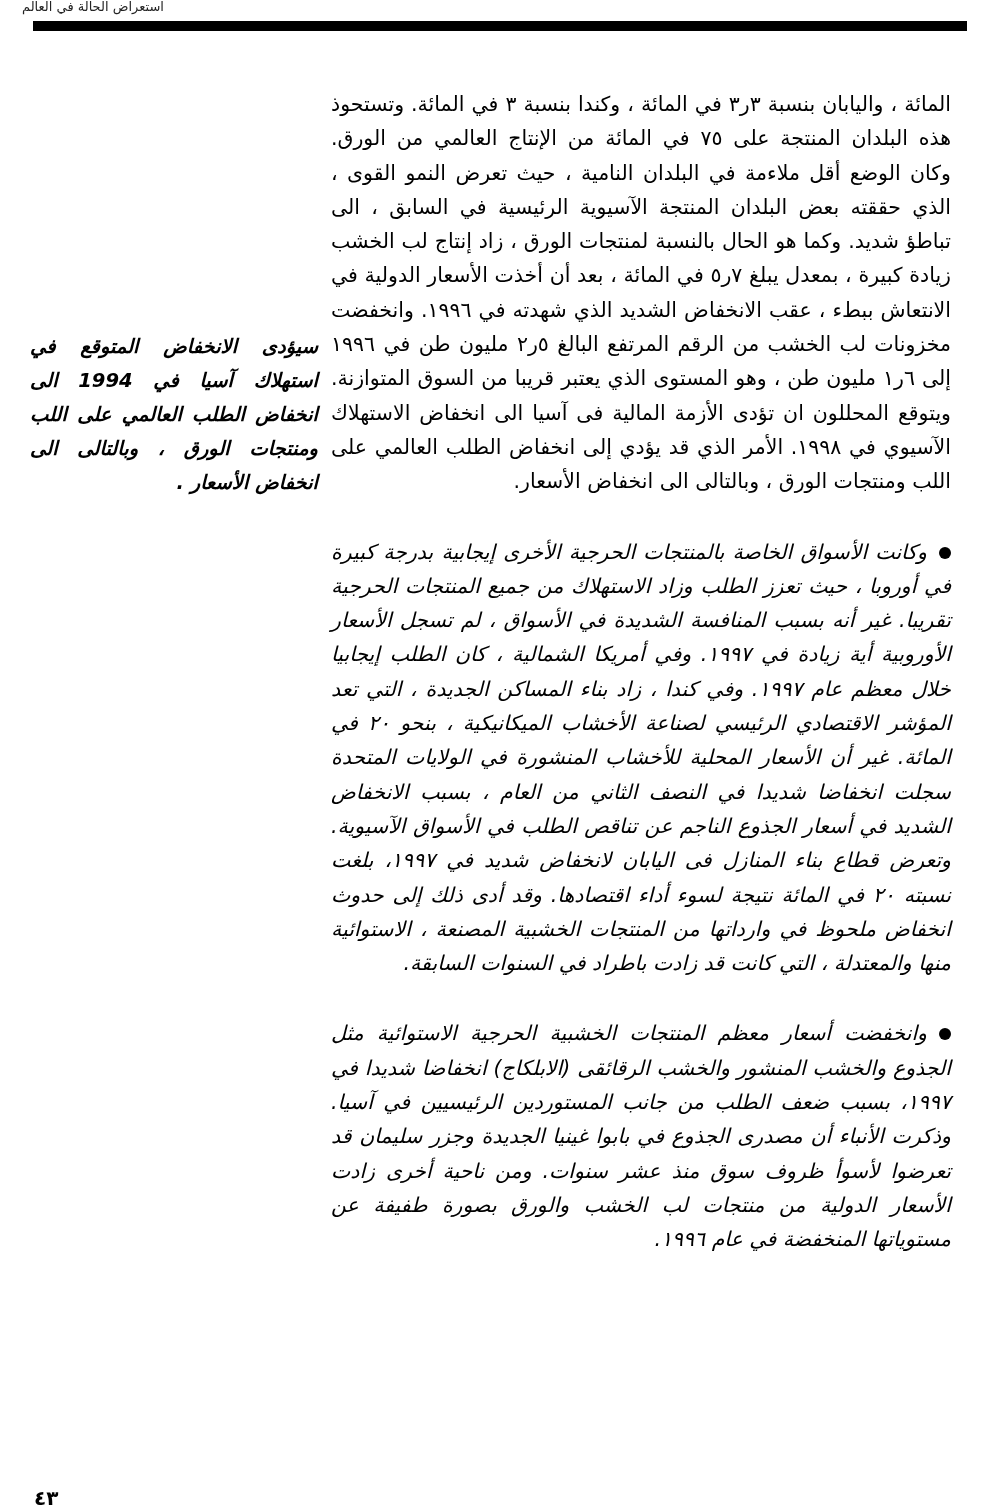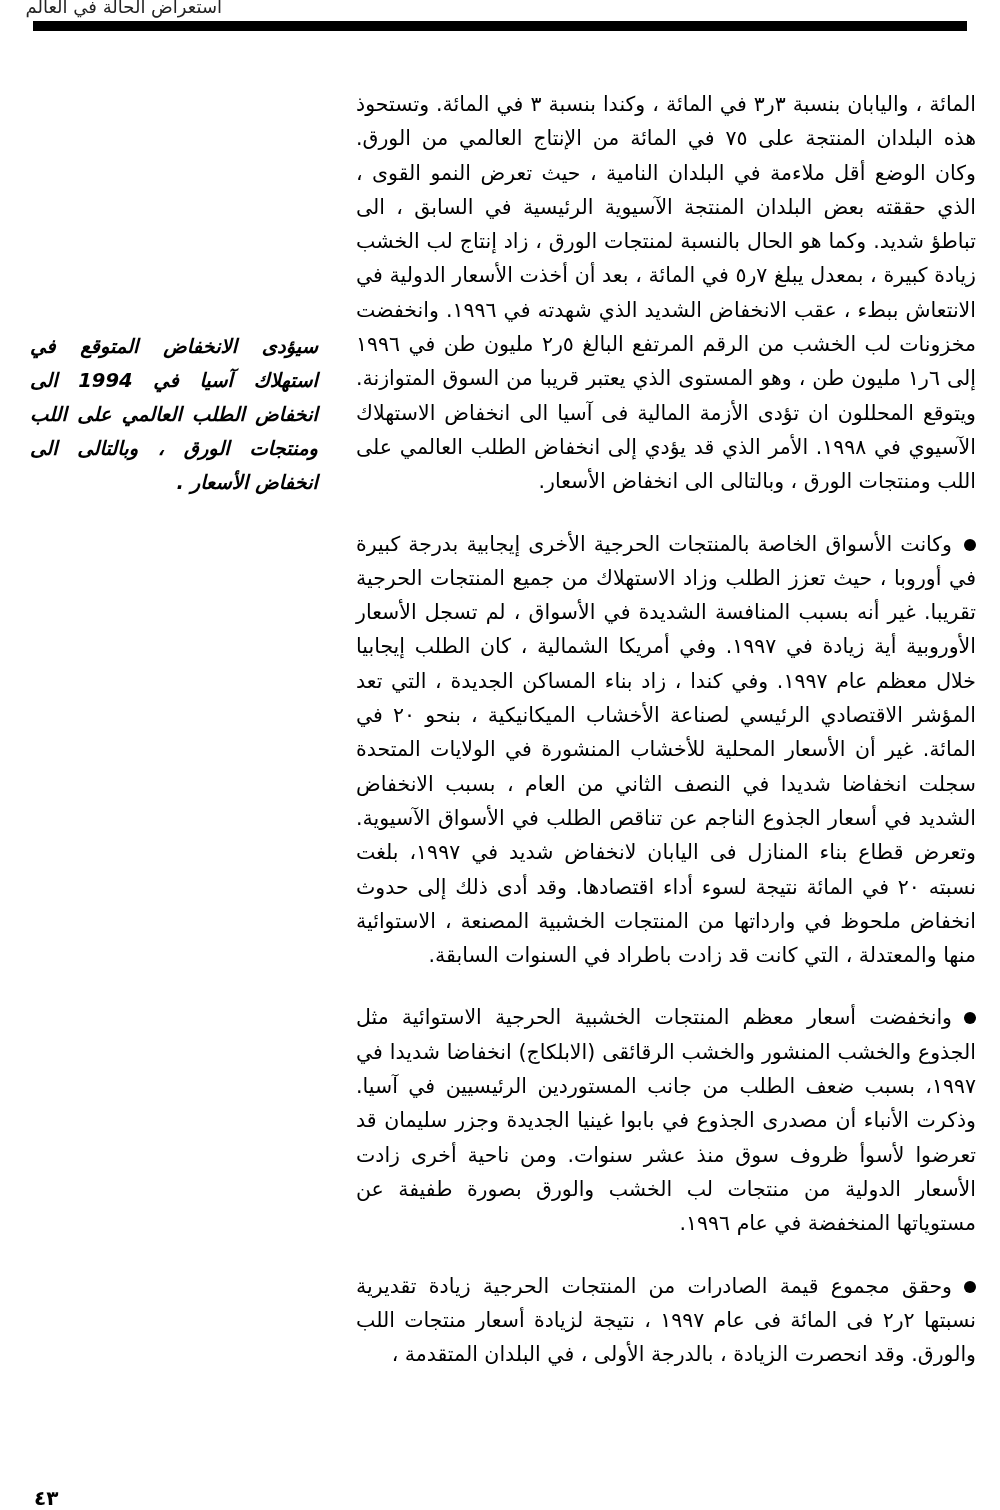--- a/index.html
+++ b/index.html
@@ -1,41 +1,38 @@
 <!DOCTYPE html>
 <html lang="ar" dir="rtl"><head>
 <meta charset="utf-8">
 <style>
   html, body { margin:0; padding:0; background:#ffffff; }
   body { width:1000px; height:1510px; position:relative; overflow:hidden; font-family:"DejaVu Sans", sans-serif; color:#000; }
-  .running-head { position:absolute; top:0; right:778px; width:200px; height:14px; font-size:18px; line-height:14px; color:#222; text-align:right; white-space:nowrap; }
+  .running-head { position:absolute; top:0; right:778px; width:200px; height:14px; font-size:13px; line-height:14px; color:#222; text-align:left; white-space:nowrap; }
   .rule { position:absolute; top:21px; left:33px; width:934px; height:10px; background:#000; }
-  .main { position:absolute; top:87px; left:356px; width:620px; direction:rtl; }
+  .main { position:absolute; top:87px; left:331px; width:620px; direction:rtl; }
   .para { margin:0; font-size:20.5px; line-height:34.3px; text-align:justify; text-align-last:right; font-weight:500; }
-  .para + .para { margin-top:28px; }
+  .para + .para { margin-top:36px;font-style:italic; }
   .bullet { display:inline-block; width:12px; height:12px; border-radius:50%; background:#000; margin-left:12px; vertical-align:middle; }
   .sidenote { position:absolute; top:330px; left:30px; width:288px; direction:rtl; font-size:19.5px; line-height:34px; font-weight:bold; font-style:italic; text-align:justify; text-align-last:right; }
   .page-num { position:absolute; left:34px; top:1486px; font-size:20px; font-weight:bold; line-height:24px; }
 </style>
 </head>
 <body>
 
 <div class="running-head">استعراض الحالة في العالم</div>
 <div class="rule"></div>
 
 <div class="main">
   <p class="para">
     <span>المائة ، واليابان بنسبة ٣ر٣ في المائة ، وكندا بنسبة ٣ في المائة. وتستحوذ هذه البلدان المنتجة على ٧٥ في المائة من الإنتاج العالمي من الورق. وكان الوضع أقل ملاءمة في البلدان النامية ، حيث تعرض النمو القوى ، الذي حققته بعض البلدان المنتجة الآسيوية الرئيسية في السابق ، الى تباطؤ شديد. وكما هو الحال بالنسبة لمنتجات الورق ، زاد إنتاج لب الخشب زيادة كبيرة ، بمعدل يبلغ ٧ر٥ في المائة ، بعد أن أخذت الأسعار الدولية في الانتعاش ببطء ، عقب الانخفاض الشديد الذي شهدته في ١٩٩٦. وانخفضت مخزونات لب الخشب من الرقم المرتفع البالغ ٥ر٢ مليون طن في ١٩٩٦ إلى ٦ر١ مليون طن ، وهو المستوى الذي يعتبر قريبا من السوق المتوازنة. ويتوقع المحللون ان تؤدى الأزمة المالية فى آسيا الى انخفاض الاستهلاك الآسيوي في ١٩٩٨. الأمر الذي قد يؤدي إلى انخفاض الطلب العالمي على اللب ومنتجات الورق ، وبالتالى الى انخفاض الأسعار.</span>
   </p>
   <p class="para">
     <span class="bullet"></span><span>وكانت الأسواق الخاصة بالمنتجات الحرجية الأخرى إيجابية بدرجة كبيرة في أوروبا ، حيث تعزز الطلب وزاد الاستهلاك من جميع المنتجات الحرجية تقريبا. غير أنه بسبب المنافسة الشديدة في الأسواق ، لم تسجل الأسعار الأوروبية أية زيادة في ١٩٩٧. وفي أمريكا الشمالية ، كان الطلب إيجابيا خلال معظم عام ١٩٩٧. وفي كندا ، زاد بناء المساكن الجديدة ، التي تعد المؤشر الاقتصادي الرئيسي لصناعة الأخشاب الميكانيكية ، بنحو ٢٠ في المائة. غير أن الأسعار المحلية للأخشاب المنشورة في الولايات المتحدة سجلت انخفاضا شديدا في النصف الثاني من العام ، بسبب الانخفاض الشديد في أسعار الجذوع الناجم عن تناقص الطلب في الأسواق الآسيوية. وتعرض قطاع بناء المنازل فى اليابان لانخفاض شديد في ١٩٩٧، بلغت نسبته ٢٠ في المائة نتيجة لسوء أداء اقتصادها. وقد أدى ذلك إلى حدوث انخفاض ملحوظ في وارداتها من المنتجات الخشبية المصنعة ، الاستوائية منها والمعتدلة ، التي كانت قد زادت باطراد في السنوات السابقة.</span>
   </p>
   <p class="para">
     <span class="bullet"></span><span>وانخفضت أسعار معظم المنتجات الخشبية الحرجية الاستوائية مثل الجذوع والخشب المنشور والخشب الرقائقى (الابلكاج) انخفاضا شديدا في ١٩٩٧، بسبب ضعف الطلب من جانب المستوردين الرئيسيين في آسيا. وذكرت الأنباء أن مصدرى الجذوع في بابوا غينيا الجديدة وجزر سليمان قد تعرضوا لأسوأ ظروف سوق منذ عشر سنوات. ومن ناحية أخرى زادت الأسعار الدولية من منتجات لب الخشب والورق بصورة طفيفة عن مستوياتها المنخفضة في عام ١٩٩٦.</span>
   </p>
-  <p class="para">
-    <span class="bullet"></span><span>وحقق مجموع قيمة الصادرات من المنتجات الحرجية زيادة تقديرية نسبتها ٢ر٢ فى المائة فى عام ١٩٩٧ ، نتيجة لزيادة أسعار منتجات اللب والورق. وقد انحصرت الزيادة ، بالدرجة الأولى ، في البلدان المتقدمة ،</span>
-  </p>
 </div>
 
 <div class="sidenote">سيؤدى الانخفاض المتوقع في استهلاك آسيا في 1994 الى انخفاض الطلب العالمي على اللب ومنتجات الورق ، وبالتالى الى انخفاض الأسعار .</div>
 
 <div class="page-num">٤٣</div>
 
 </body></html>

